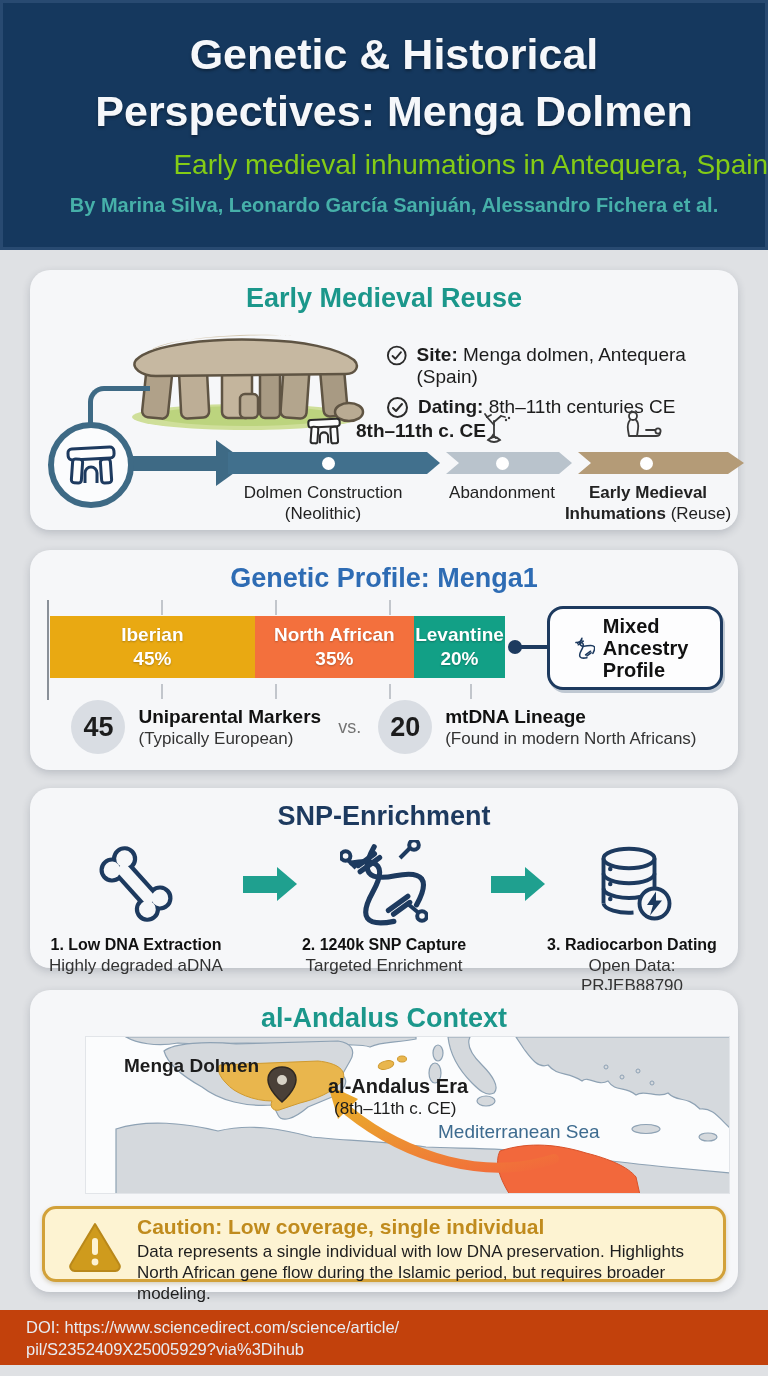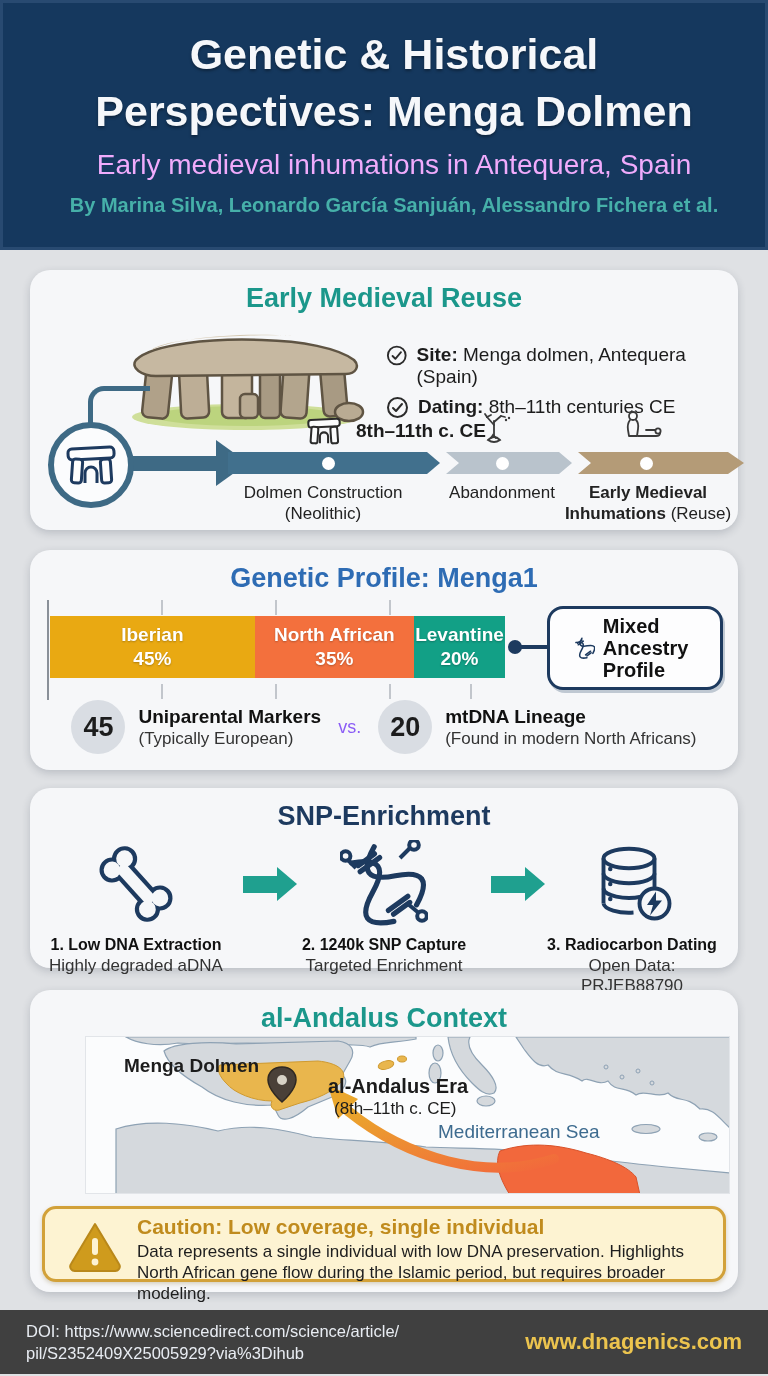--- a/index.html
+++ b/index.html
@@ -4,21 +4,21 @@
 <style>
   * { box-sizing: border-box; }
   body { margin:0; background:#dfe1e4; font-family:"Liberation Sans", sans-serif; }
   .page { position:relative; width:768px; height:1376px; background:#dfe1e4; overflow:hidden; }
 
   
   .header { position:absolute; top:0; left:0; width:768px; height:250px; background:#15385e;
             box-shadow: inset 0 0 0 3px rgba(110,140,180,.22); text-align:center;padding-left:20px; }
   .h-title { color:#f5f7fa; font-weight:bold; font-size:43px; line-height:57px; padding-top:26px;
              text-shadow:0 2px 3px rgba(0,0,0,.35); }
-  .h-sub { color:#f0abfc; font-size:28px; margin-top:9px; }
+  .h-sub { color:#84cc16; font-size:28px; margin-top:9px;text-align:right; }
   .h-by  { color:#46b0a9; font-size:20px; font-weight:bold; margin-top:13px; }
 
   
   .card { position:absolute; left:30px; width:708px; background:#f6f7f9; border-radius:20px;
           box-shadow:0 3px 8px rgba(40,50,70,.20); }
   #card-reuse   { top:270px; height:260px; }
   #card-genetic { top:550px; height:220px; }
   #card-snp     { top:788px; height:180px; }
   #card-andalus { top:990px; height:302px; }
   .card-title { text-align:center; font-weight:bold; font-size:27px; padding-top:13px; }
@@ -61,21 +61,21 @@
   .callout { position:absolute; left:517px; top:56px; width:176px; height:84px; background:#fdfdfe;
              border:3px solid #1d3a5f; border-radius:16px; display:flex; align-items:center; gap:8px; padding:6px 24px;
              box-shadow:2px 3px 0 rgba(29,58,95,.25); }
   .callout-text { font-weight:bold; font-size:20px; line-height:22px; color:#111; }
   .stats-row { position:absolute; left:0; right:0; top:150px; display:flex; justify-content:center;
                align-items:center; gap:13px; }
   .stat-circle { width:54px; height:54px; border-radius:50%; background:#d9dde3; display:flex;
                  align-items:center; justify-content:center; font-size:27px; font-weight:bold; color:#1c1c1c; flex:0 0 auto;}
   .stat-text .st1 { font-size:19px; font-weight:bold; color:#111; }
   .stat-text .st2 { font-size:17px; color:#333; margin-top:1px; }
-  .vs { font-size:18px; color:#8b5cf6; margin:0 4px; }
+  .vs { font-size:18px; color:#737373; margin:0 4px; }
 
   
   .snp-grid { position:absolute; left:10px; right:10px; top:50px; display:grid;
               grid-template-columns:1fr 56px 1fr 56px 1fr; align-items:start; }
   .snp-step { text-align:center; }
   .snp-iconbox { height:92px; display:flex; align-items:center; justify-content:center; }
   .snp-l1 { font-size:16px; font-weight:bold; color:#111; margin-top:6px; }
   .snp-l2 { font-size:17px; color:#333; margin-top:2px; }
   .teal-arrow { position:relative; margin-top:38px; width:34px; height:17px; background:#1fa08f; justify-self:center; }
   .teal-arrow::after { content:""; position:absolute; left:34px; top:-9px; border-top:17px solid transparent;
@@ -90,21 +90,21 @@
   .lbl-era-sub { left:248px; top:62px; font-size:17px; }
   .lbl-sea  { left:352px; top:84px; font-size:19px; color:#3d6b8f; }
   .caution { position:absolute; left:12px; right:12px; top:216px; height:76px; background:#fdf3d2;
              border:3px solid #d2a139; border-radius:14px; box-shadow:0 2px 4px rgba(120,90,20,.25); }
   .caution-icon { position:absolute; left:22px; top:11px; }
   .caution-text { position:absolute; left:92px; top:6px; right:12px; }
   .caution-title { font-size:21px; font-weight:bold; color:#c08b1d; }
   .caution-body { font-size:17px; color:#1e1e1e; line-height:21px; margin-top:2px; }
 
   
-  .footer { position:absolute; left:0; top:1310px; width:768px; height:64px; background:#404040;
+  .footer { position:absolute; left:0; top:1310px; width:768px; height:55px; background:#c2410c;
             display:flex; align-items:center; justify-content:space-between; padding:0 26px; }
   .doi { color:#e8ecf2; font-size:16.5px; line-height:22px; }
   .site { color:#ecc44e; font-size:22px; font-weight:bold; }
 </style>
 </head>
 <body>
 
 <div class="page">
 
   <div class="header">
@@ -430,16 +430,15 @@
         <div class="caution-body">Data represents a single individual with low DNA preservation. Highlights North African gene flow during the Islamic period, but requires broader modeling.</div>
       </div>
     </div>
   </div>
 
   <div class="footer">
     <div class="doi">
       <div>DOI: https://www.sciencedirect.com/science/article/</div>
       <div>pil/S2352409X25005929?via%3Dihub</div>
     </div>
-    <div class="site">www.dnagenics.com</div>
   </div>
 
 </div>
 
 </body></html>

